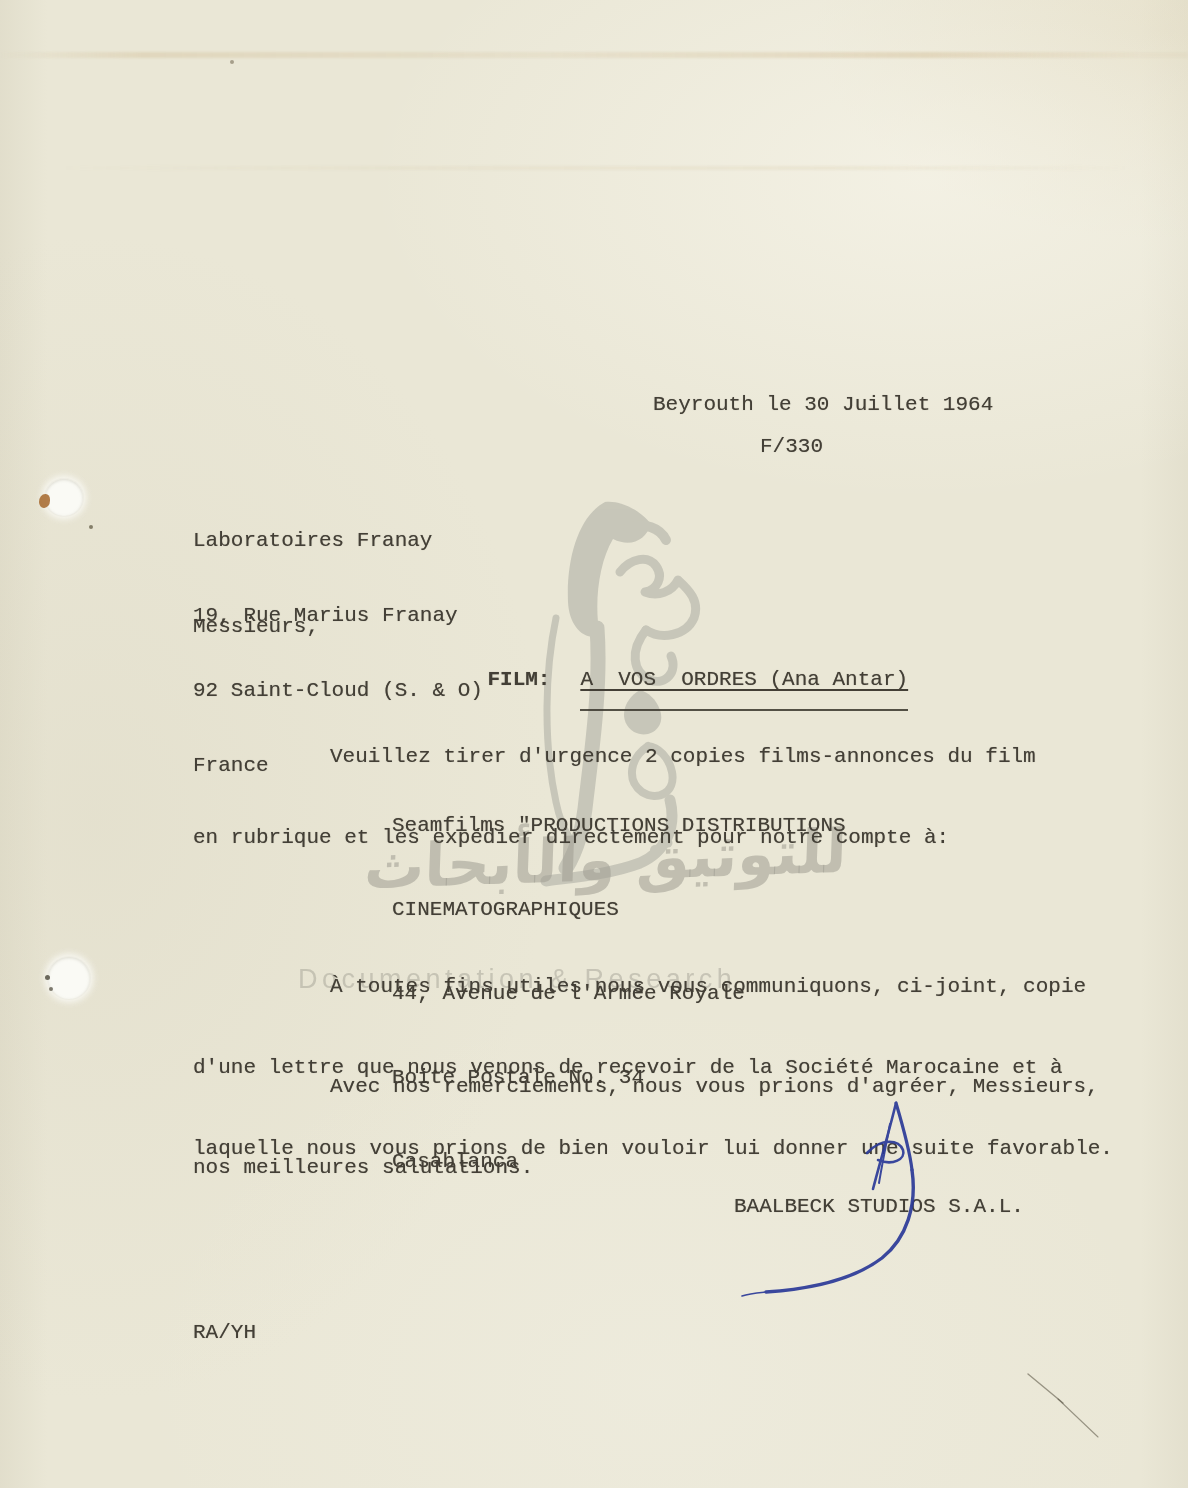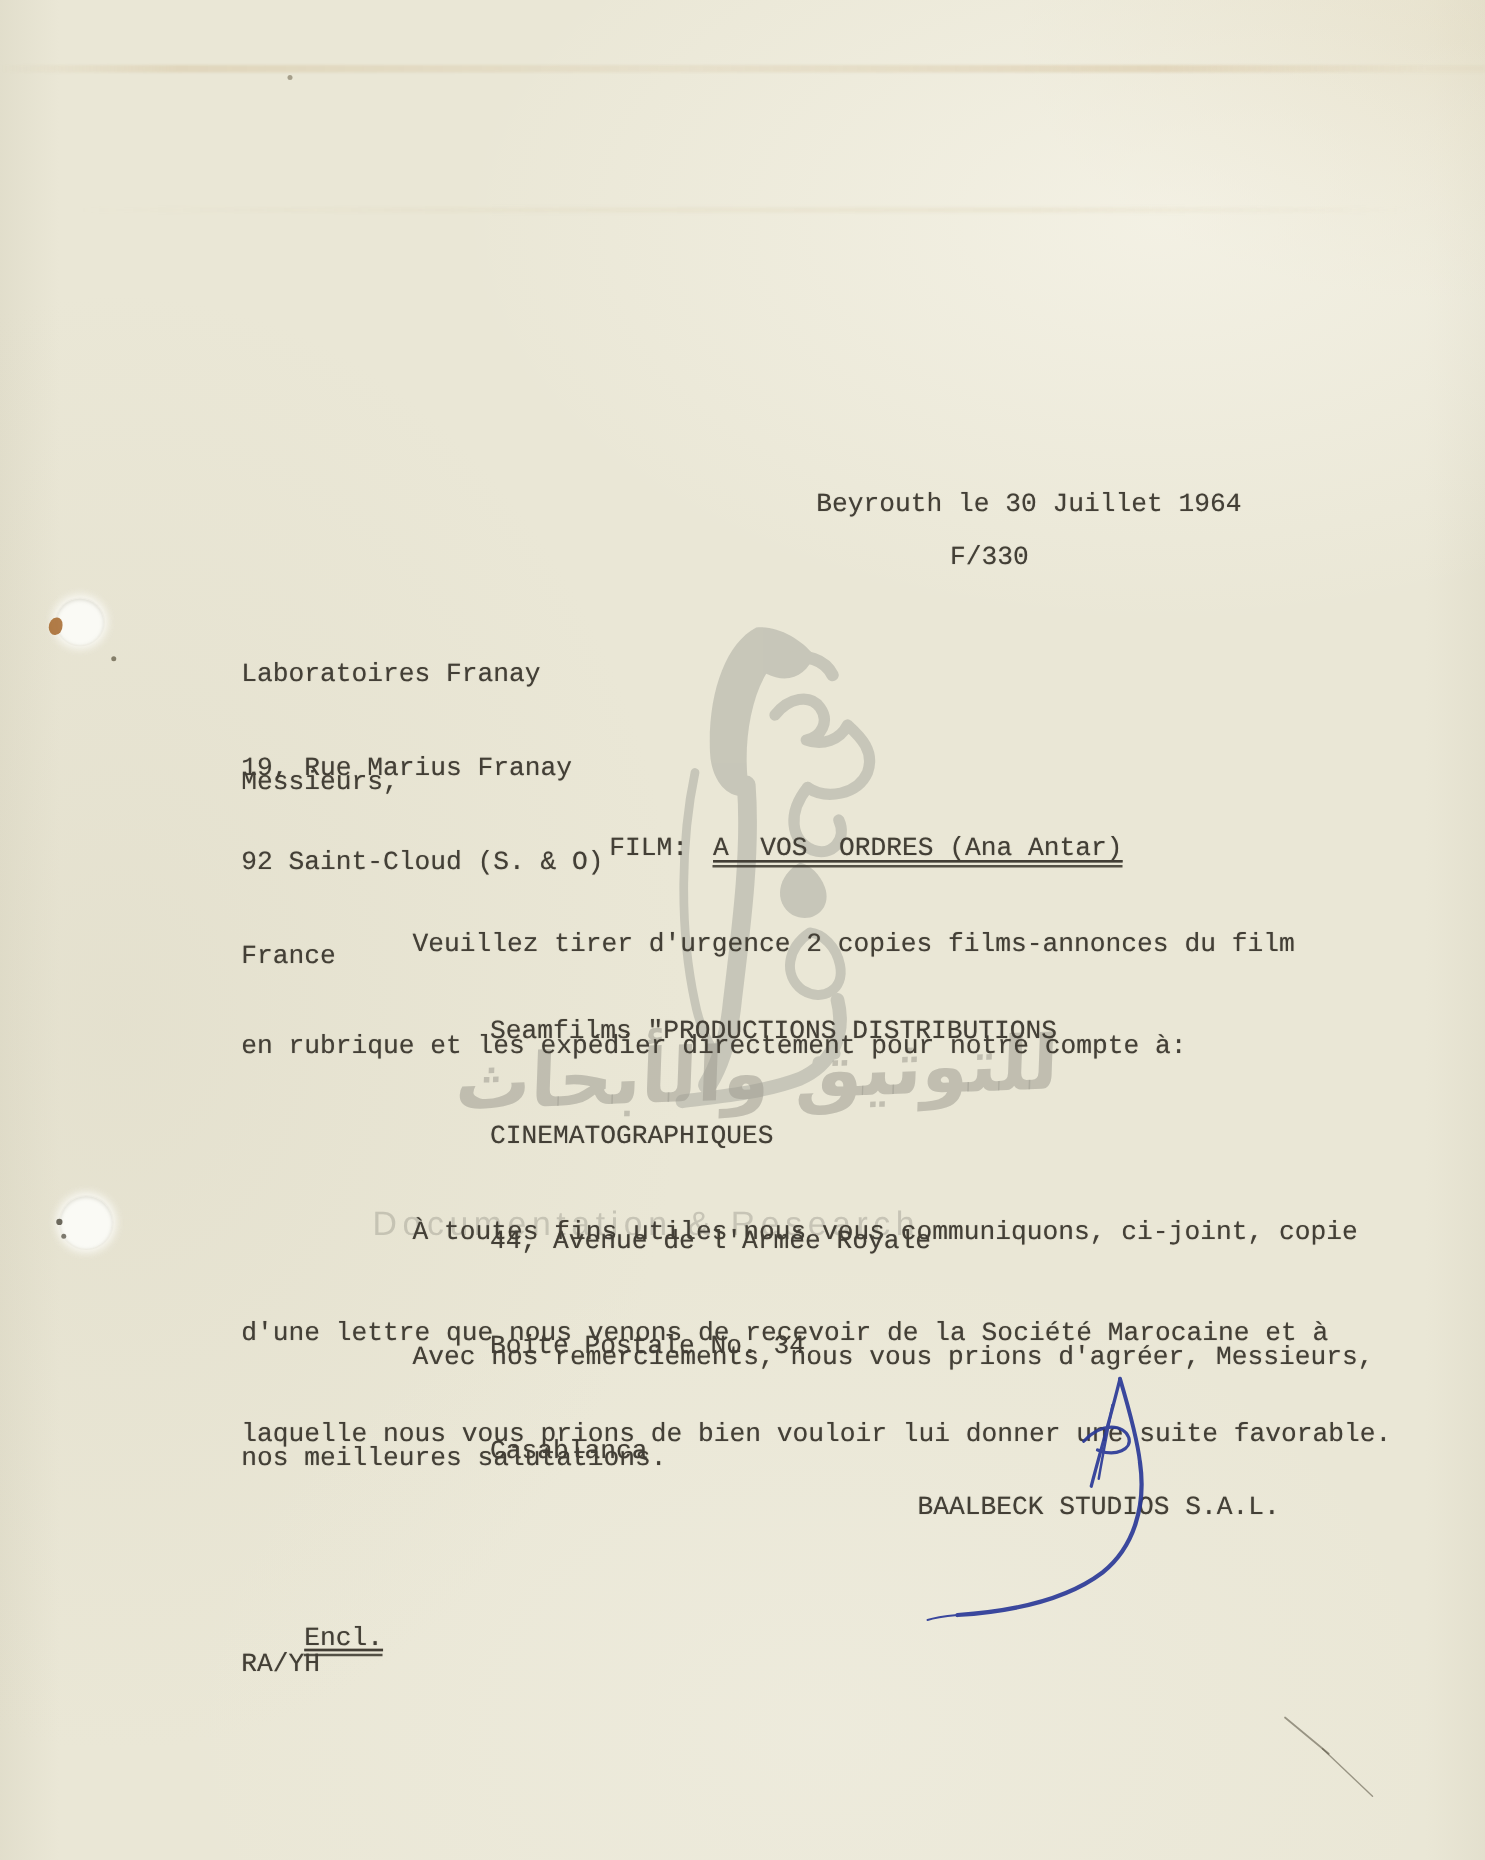--- a/index.html
+++ b/index.html
@@ -30,32 +30,32 @@
     color:#433f36;
     white-space:pre;
     text-shadow:0 0 0.7px rgba(62,59,50,0.55);
     z-index:3;
   }
   .addr{line-height:25px;}
   .consignee{line-height:28px;}
   .para > div:first-child{text-indent:137px;}
   .u2{
     border-bottom:2.5px solid rgba(56,53,44,0.85);
-    padding-bottom:1px;
+    padding-bottom:18px;
     text-decoration:underline;
     text-decoration-thickness:1.5px;
     text-underline-offset:4px;
   }
   .u1{
     border-bottom:2px solid rgba(56,53,44,0.85);
     text-decoration:underline;
     text-decoration-thickness:1.5px;
     text-underline-offset:3px;
   }
-  .subject-label{margin-right:20px;}
+  .subject-label{margin-right:30px;font-weight:bold;}
   
   .wm{position:absolute;z-index:1;pointer-events:none;}
   .wm-svg{left:0;top:0;}
   .wm-arabic{
     left:318px;top:824px;width:575px;
     font-family:"DejaVu Sans", sans-serif;
     font-size:60px;font-weight:bold;
     direction:rtl;text-align:center;
     color:rgba(158,157,146,0.55);
     transform:rotate(-2deg) skewX(-4deg);
@@ -148,23 +148,20 @@
     <div>laquelle nous vous prions de bien vouloir lui donner une suite favorable.</div>
   </div>
 
   <div class="t" style="left:734px;top:1193px">BAALBECK STUDIOS S.A.L.</div>
 
   <div class="t para" style="left:193px;top:1019px">
     <div>Avec nos remerciements, nous vous prions d'agréer, Messieurs,</div>
     <div>nos meilleures salutations.</div>
   </div>
 
-  <div class="t" style="left:193px;top:1271px">
-    <span class="u1">Encl.</span>
-  </div>
   <div class="t" style="left:193px;top:1319px">RA/YH</div>
 
   <svg class="overlay-svg" width="1188" height="1488" viewBox="0 0 1188 1488">
     <g stroke="#2b3a98" fill="none" stroke-linecap="round" stroke-linejoin="round" opacity="0.92">
       <path d="M 896 1103 C 889 1132, 880 1162, 873 1189" stroke-width="2.6"></path>
       <path d="M 896 1103 C 904 1130, 910 1152, 912 1170" stroke-width="3.2"></path>
       <path d="M 890 1124 C 886 1145, 882 1165, 879 1183" stroke-width="2"></path>
       <path d="M 867 1153 C 882 1137, 899 1140, 903 1150 C 906 1159, 893 1166, 878 1160" stroke-width="2.6"></path>
       <path d="M 912 1170 C 917 1205, 907 1238, 882 1258 C 853 1280, 812 1289, 766 1292" stroke-width="3.4"></path>
       <path d="M 766 1292 C 756 1293, 748 1294, 742 1296" stroke-width="1.6"></path>

